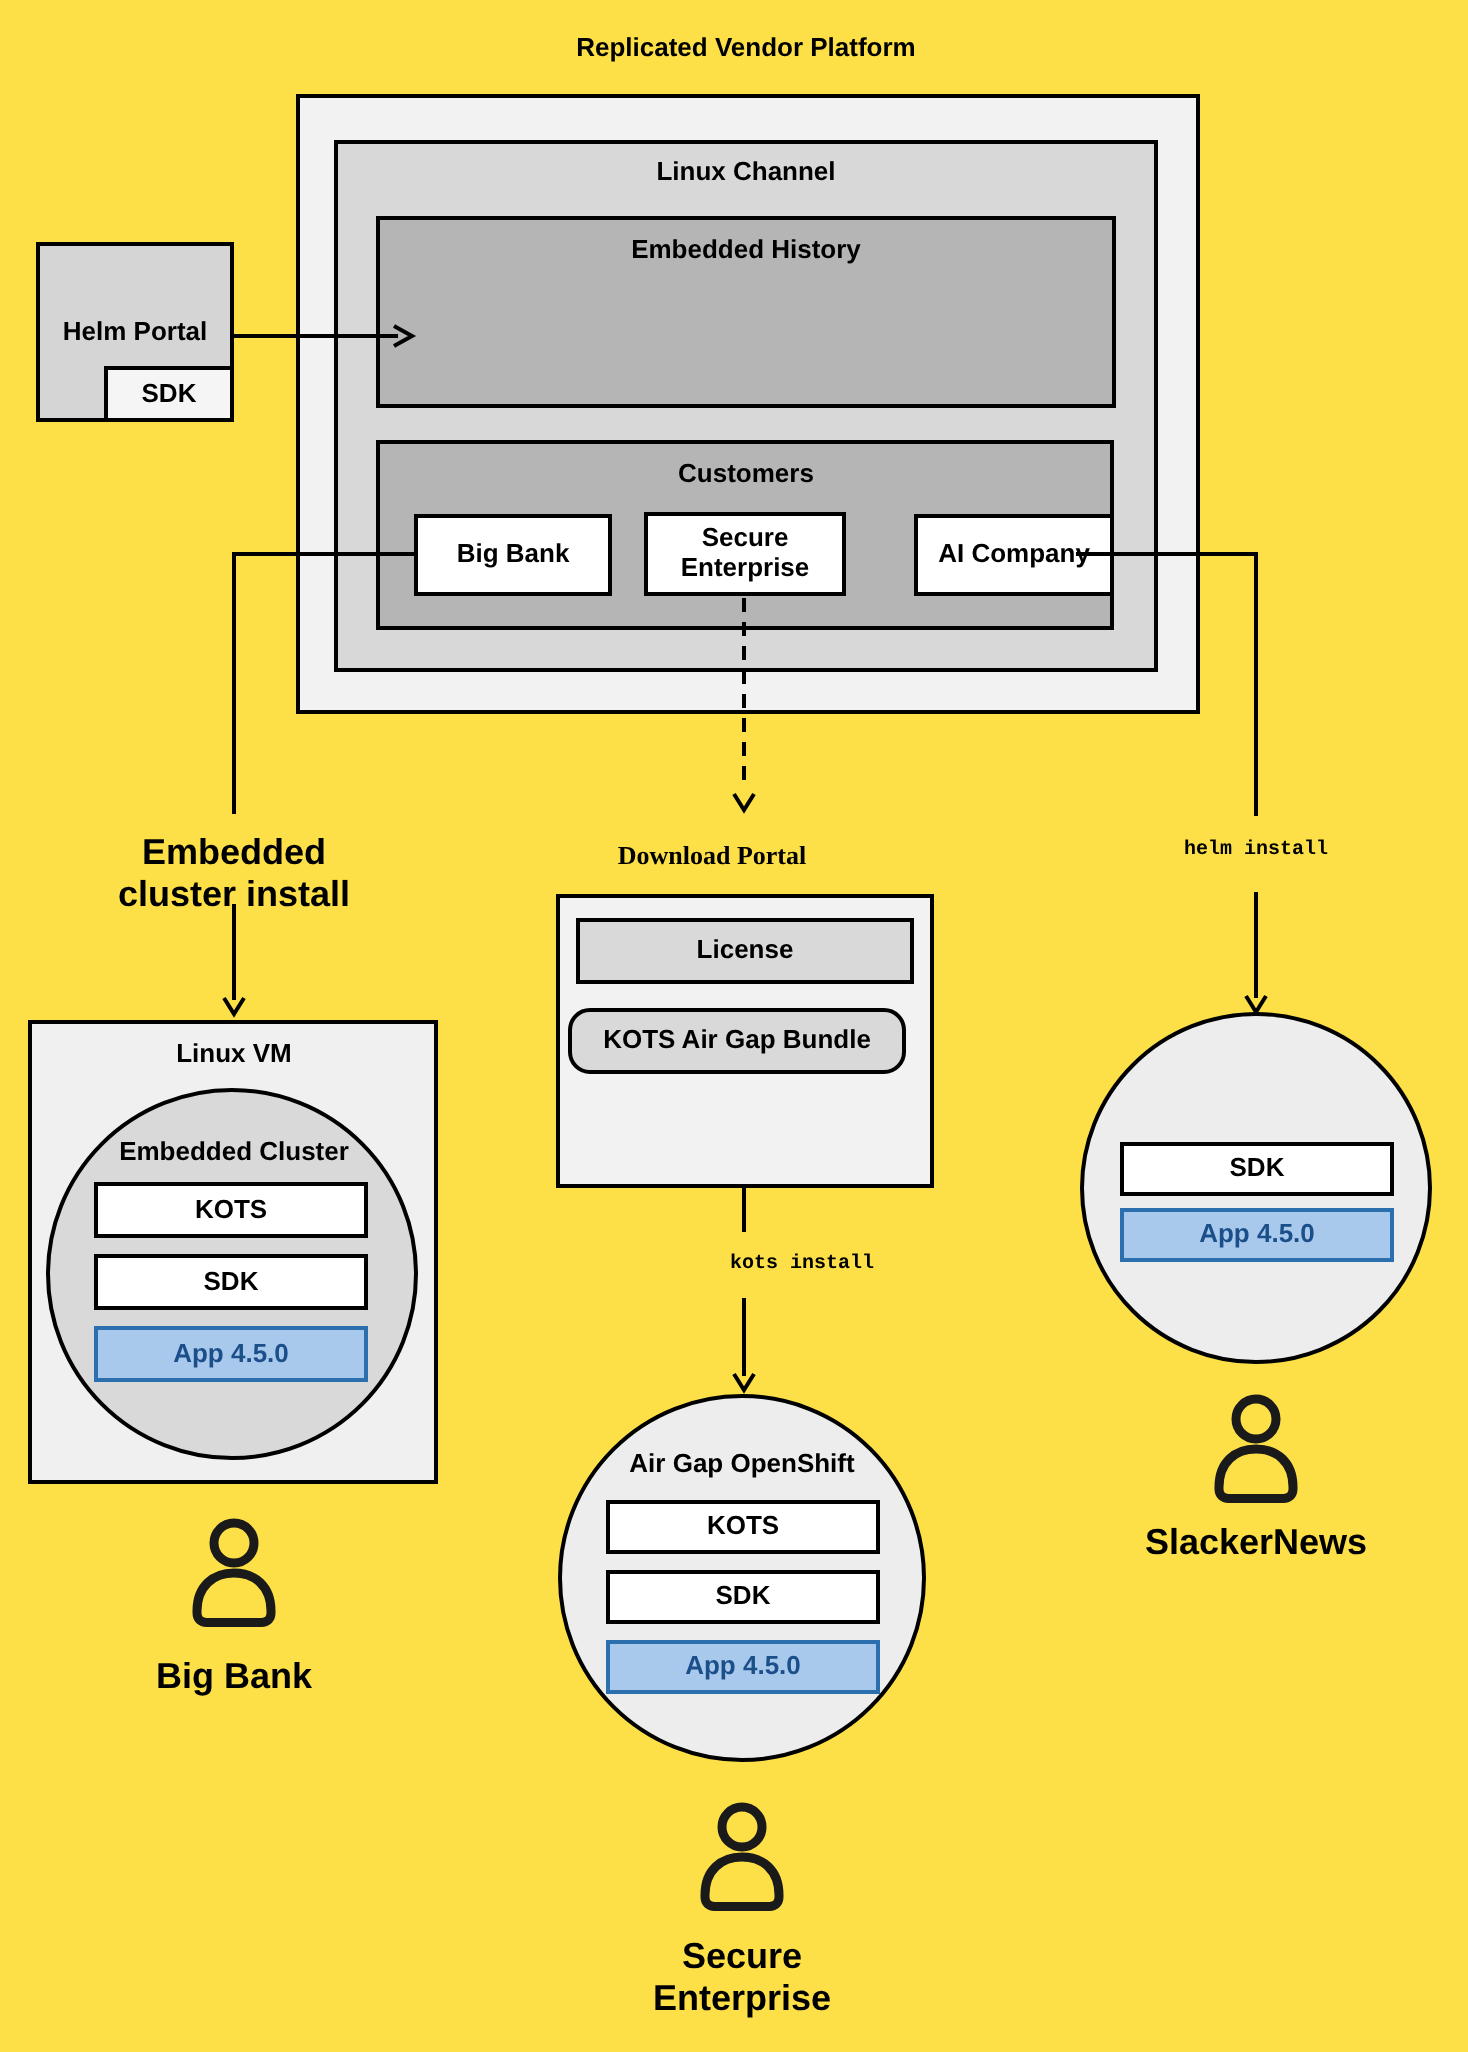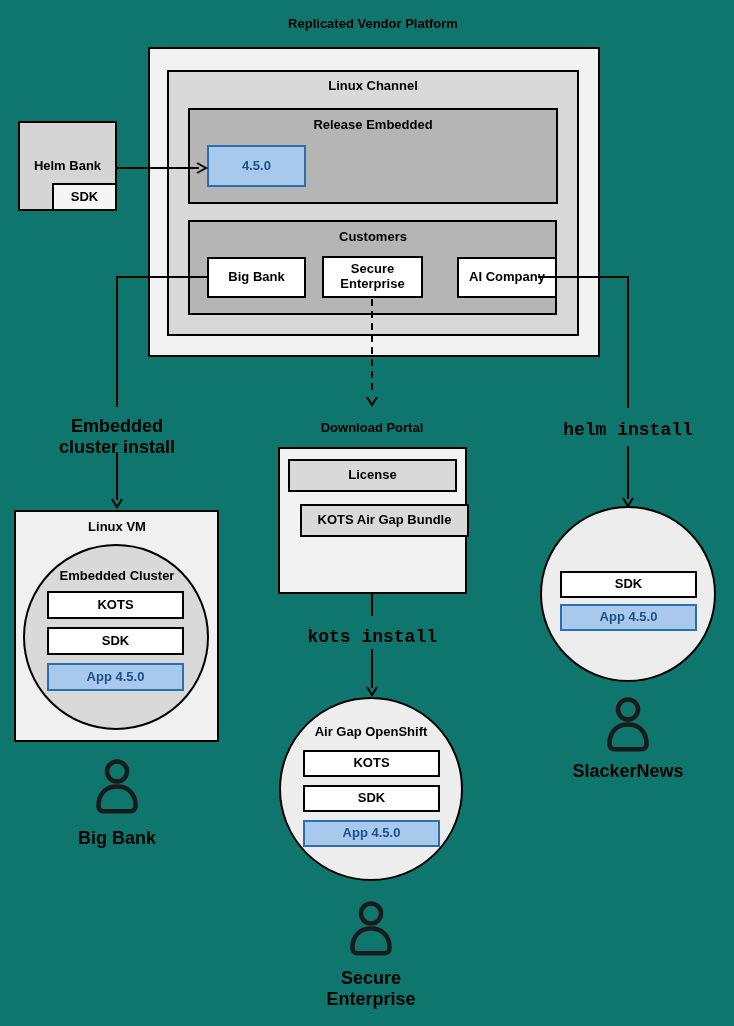--- a/index.html
+++ b/index.html
@@ -1,17 +1,17 @@
 <!DOCTYPE html>
 <html><head>
 <meta charset="utf-8">
 <style>
   html,body { margin:0; padding:0; background:#ffffff; }
   #canvas {
-    position:relative; width:734px; height:1026px; background:#0f766e;
+    position:relative; width:734px; height:1026px; background:#fde047;
     font-family:"Liberation Sans", sans-serif; color:#000; overflow:hidden;
   }
   .box {
     position:absolute; box-sizing:border-box; border:2px solid #000;
     display:flex; align-items:center; justify-content:center;
     text-align:center; font-weight:700; font-size:13px; line-height:1.15;
   }
   .fill-outer { background:#f2f2f2; }
   .fill-mid   { background:#d8d8d8; }
   .fill-dark  { background:#b5b5b5; }
@@ -20,56 +20,55 @@
   .fill-vm    { background:#f0f0f0; }
   .highlight  { background:#a9c9ec; border-color:#2b6fae; color:#1b4f8a; }
   .container-title {
     position:absolute; text-align:center; font-weight:700; font-size:13px;
     line-height:1.15;
   }
   .flow-label {
     position:absolute; text-align:center; font-weight:700; font-size:18px;
     line-height:1.18;
   }
-  .mono { font-family:"Liberation Mono", monospace; font-size:18px; font-weight:700; white-space:nowrap; }
+  .mono { font-family:"Liberation Mono", monospace; font-size:10px; font-weight:700; white-space:nowrap; }
   .circle { border-radius:50%; border:2px solid #000; position:absolute; box-sizing:border-box; }
   #connector-layer { position:absolute; left:0; top:0; pointer-events:none; }
   #connector-layer line, #connector-layer polyline { stroke:#000; stroke-width:2; fill:none; }
   .user-icon { position:absolute; }
   .user-icon circle, .user-icon path { stroke:#1a1a1a; stroke-width:4.5; fill:none; }
 </style>
 </head>
 <body>
 
 <div id="canvas">
 
   <div class="container-title" style="left:173px; top:17px; width:400px;">Replicated Vendor Platform</div>
 
   <div class="box fill-outer" style="left:148px; top:47px; width:452px; height:310px;"></div>
 
   <div class="box fill-mid" style="left:167px; top:70px; width:412px; height:266px;"></div>
   <div class="container-title" style="left:223px; top:79px; width:300px;">Linux Channel</div>
 
   <div class="box fill-dark" style="left:188px; top:108px; width:370px; height:96px;"></div>
-  <div class="container-title" style="left:223px; top:118px; width:300px;">Release Embedded</div>
-  <div class="box highlight" style="left:207px; top:145px; width:99px; height:42px;">4.5.0</div>
+  <div class="container-title" style="left:223px; top:118px; width:300px;">Embedded History</div>
 
   <div class="box fill-dark" style="left:188px; top:220px; width:369px; height:95px;"></div>
   <div class="container-title" style="left:223px; top:230px; width:300px;">Customers</div>
   <div class="box fill-white" style="left:207px; top:257px; width:99px; height:41px;">Big Bank</div>
   <div class="box fill-white" style="left:322px; top:256px; width:101px; height:42px;">Secure Enterprise</div>
   <div class="box fill-white" style="left:438px; top:257px; width:100px; height:41px;margin-left:19px;">AI Company</div>
 
-  <div class="box" style="left:18px; top:121px; width:99px; height:90px; background:#d5d5d5;">Helm Bank</div>
+  <div class="box" style="left:18px; top:121px; width:99px; height:90px; background:#d5d5d5;">Helm Portal</div>
   <div class="box" style="left:52px; top:183px; width:65px; height:28px; background:#f5f5f5;">SDK</div>
 
-  <div class="container-title" style="left:292px; top:421px; width:160px;">Download Portal</div>
+  <div class="container-title" style="left:276px; top:421px; width:160px;font-family:Liberation Serif, serif;">Download Portal</div>
   <div class="box fill-outer" style="left:278px; top:447px; width:189px; height:147px;"></div>
   <div class="box" style="left:288px; top:459px; width:169px; height:33px; background:#d9d9d9;">License</div>
-  <div class="box" style="left:300px; top:504px; width:169px; height:33px; background:#d9d9d9;">KOTS Air Gap Bundle</div>
+  <div class="box" style="left:284px; top:504px; width:169px; height:33px; background:#d9d9d9;border-radius:11px;">KOTS Air Gap Bundle</div>
 
   <div class="flow-label" style="left:52px; top:416px; width:130px;">Embedded cluster install</div>
   <div class="flow-label mono" style="left:307px; top:627px; width:130px;text-align:right;">kots install</div>
   <div class="flow-label mono" style="left:563px; top:420px; width:130px;">helm install</div>
 
   <div class="box fill-vm" style="left:14px; top:510px; width:205px; height:232px;"></div>
   <div class="container-title" style="left:37px; top:520px; width:160px;">Linux VM</div>
   <div class="circle" style="left:23px; top:544px; width:186px; height:186px; background:#d9d9d9;"></div>
   <div class="container-title" style="left:37px; top:569px; width:160px;">Embedded Cluster</div>
   <div class="box fill-white" style="left:47px; top:591px; width:137px; height:28px;">KOTS</div>

